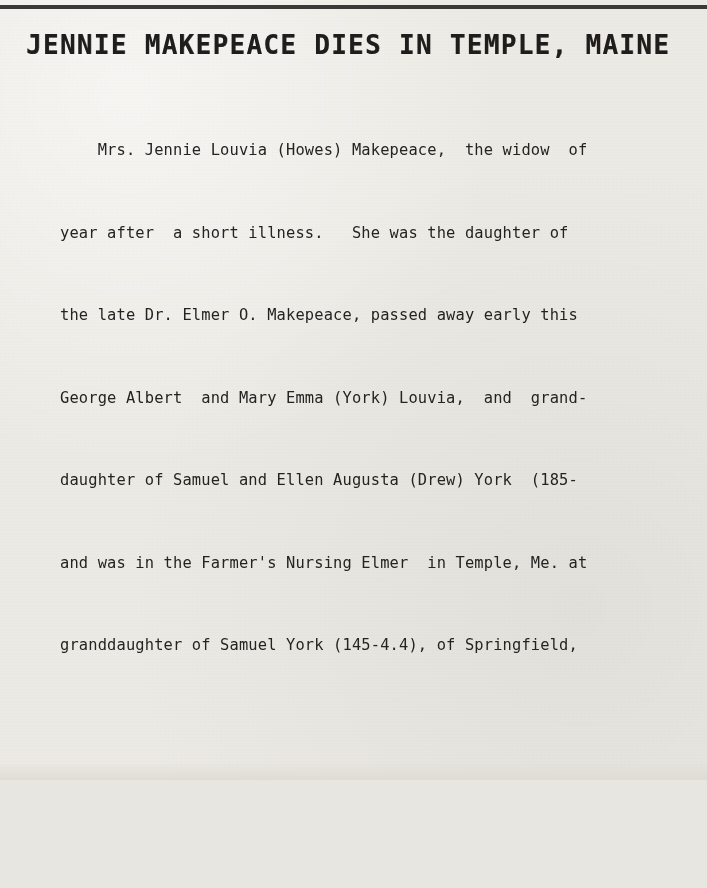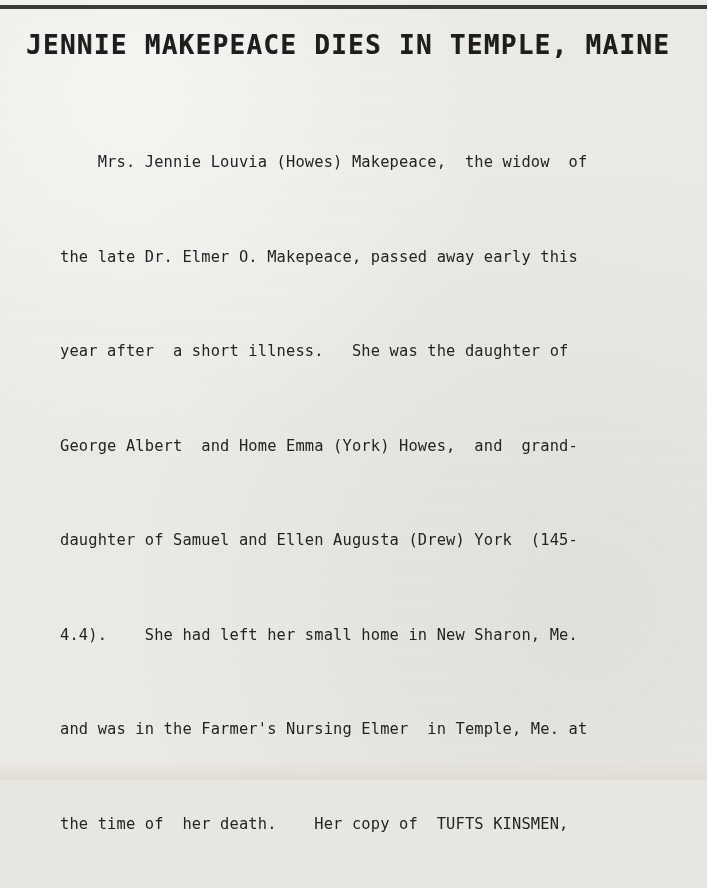--- a/index.html
+++ b/index.html
@@ -70,21 +70,21 @@
     text-align: justify;
     white-space: pre-wrap;
   }
   .para:last-child {
     margin-bottom: 0;
   }
   .line {
     display: block;
     white-space: pre;
   }
-  .p1 .line { letter-spacing: 0.15px; margin-top: 12px; }
+  .p1 .line { letter-spacing: 0.15px; }
   .fade-bottom {
     position: absolute;
     left: 0;
     bottom: 0;
     width: 707px;
     height: 18px;
     background: linear-gradient(to bottom, rgba(236,234,228,0), rgba(222,219,212,0.9));
     pointer-events: none;
   }
 </style>
@@ -93,27 +93,25 @@
 
 <div id="page">
   <div class="top-rule"></div>
 
   <h1 class="headline">JENNIE MAKEPEACE DIES IN TEMPLE, MAINE</h1>
 
   <div class="body-text">
 
     <p class="para p1">
       <span class="line">    Mrs. Jennie Louvia (Howes) Makepeace,  the widow  of</span>
+      <span class="line">year after  a short illness.   She was the daughter of</span>
       <span class="line">the late Dr. Elmer O. Makepeace, passed away early this</span>
-      <span class="line">year after  a short illness.   She was the daughter of</span>
-      <span class="line">George Albert  and Home Emma (York) Howes,  and  grand-</span>
-      <span class="line">daughter of Samuel and Ellen Augusta (Drew) York  (145-</span>
-      <span class="line">4.4).    She had left her small home in New Sharon, Me.</span>
+      <span class="line">George Albert  and Mary Emma (York) Louvia,  and  grand-</span>
+      <span class="line">daughter of Samuel and Ellen Augusta (Drew) York  (185-</span>
       <span class="line">and was in the Farmer's Nursing Elmer  in Temple, Me. at</span>
-      <span class="line">the time of  her death.    Her copy of  TUFTS KINSMEN,</span>
       <span class="line">granddaughter of Samuel York (145-4.4), of Springfield,</span>
       
     </p>
 
   </div>
 
   <div class="grain"></div>
   <div class="fade-bottom"></div>
 </div>
 

